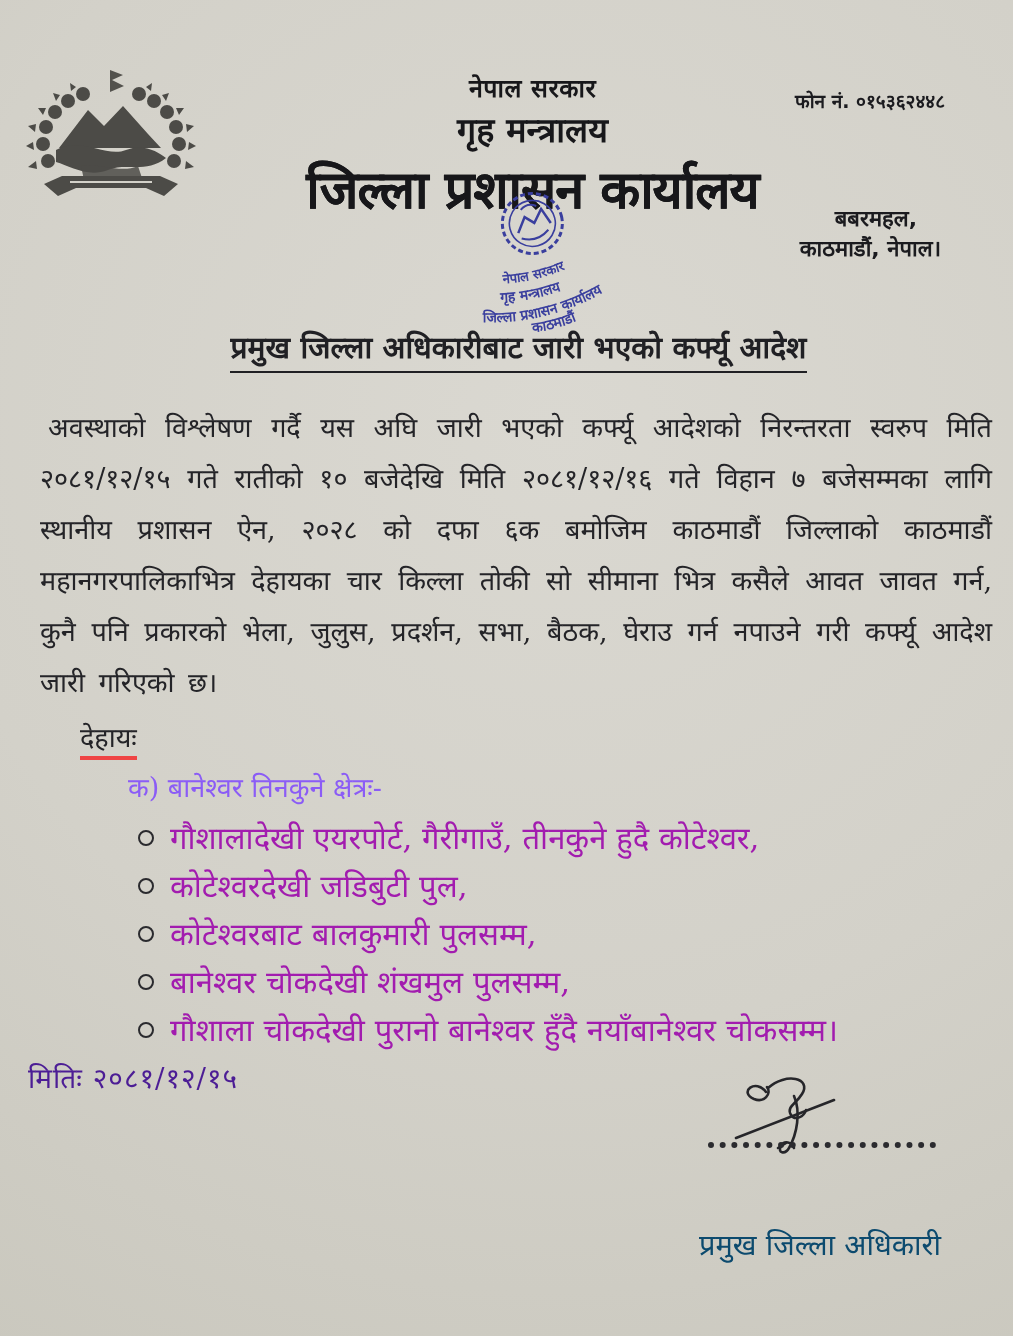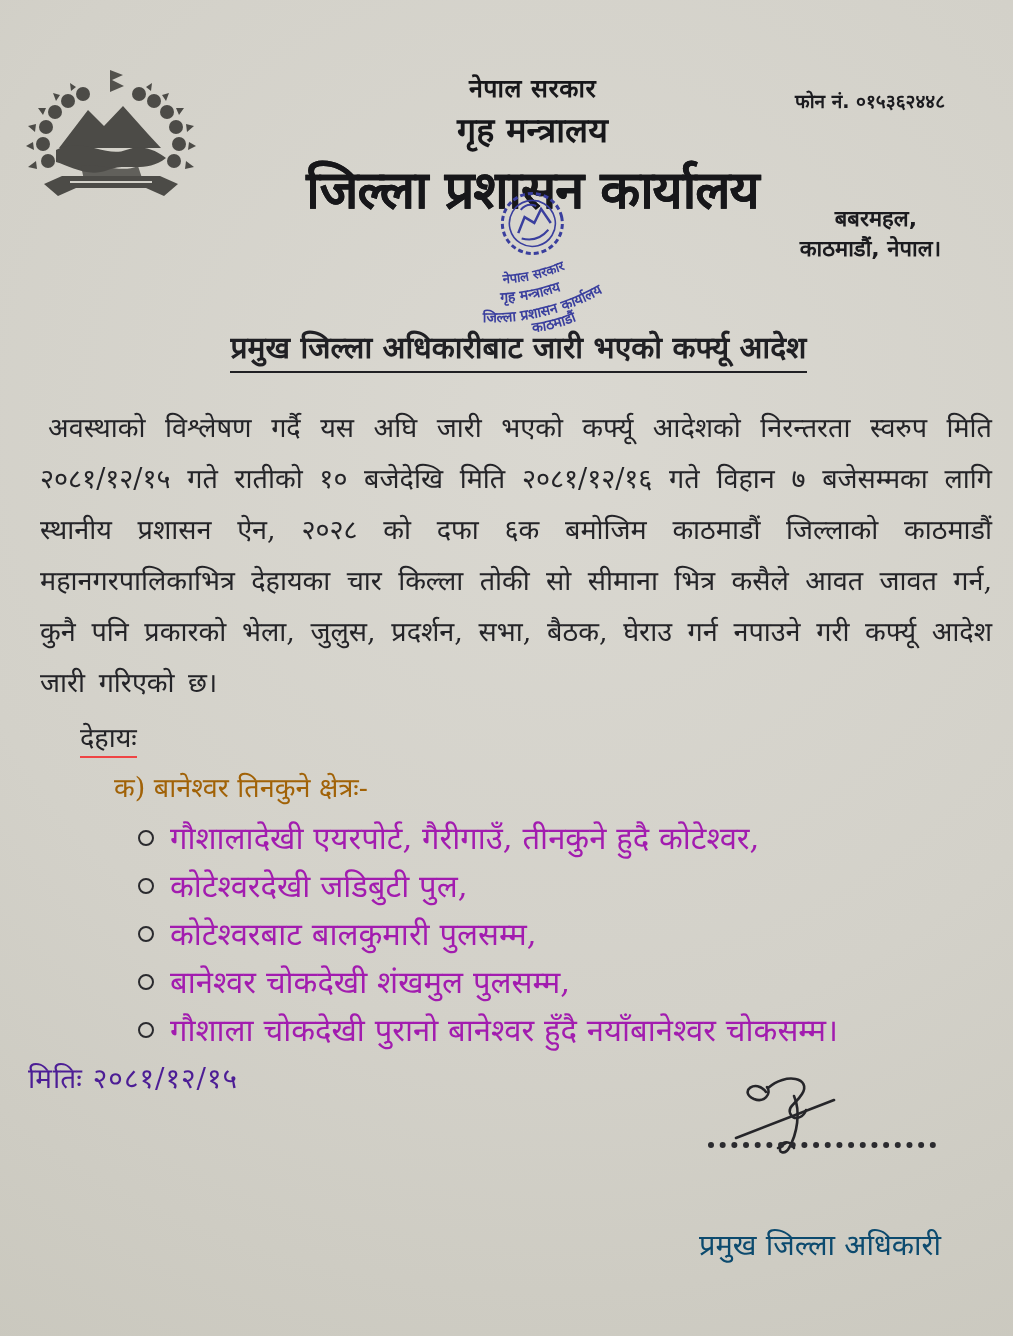--- a/index.html
+++ b/index.html
@@ -31,22 +31,22 @@
 
   
   .doc-title{left:0;top:326px;width:1013px;text-align:center;padding-left:24px;box-sizing:border-box;
     font-size:30px;font-weight:600;color:#202024;}
   .doc-title span{border-bottom:2.5px solid #202024;padding-bottom:6px;}
 
   
   .para{left:40px;top:402px;width:952px;font-size:27px;line-height:51px;
     text-align:justify;word-spacing:5px;text-indent:8px;color:#242428;}
   .dehaya{left:80px;top:718px;font-size:27px;color:#242428;}
-  .dehaya span{border-bottom:2px solid #ef4444;padding-bottom:3px;}
-  .section-label{left:114px;top:768px;font-size:27px;color:#a16207;}
+  .dehaya span{border-bottom:4px solid #ef4444;padding-bottom:3px;}
+  .section-label{left:128px;top:768px;font-size:27px;color:#8b5cf6;}
   .bullets{left:138px;top:816px;width:840px;}
   .bullet-item{display:flex;align-items:flex-start;height:48px;font-size:31px;color:#a21caf;}
   .ring{flex:0 0 auto;width:12px;height:12px;border:2.2px solid #2a2a2e;border-radius:50%;
     margin:14px 16px 0 0;}
   .date-line{left:28px;top:1058px;font-size:28px;letter-spacing:1px;color:#4c1d95;}
 
   
   .sig-squiggle{left:728px;top:1072px;width:120px;height:84px;}
   .dotline{left:708px;top:1142px;width:228px;border-bottom:6px dotted #2b2b2f;}
   .sig-name{left:660px;top:1168px;width:320px;text-align:center;font-size:27px;color:#202024;}

